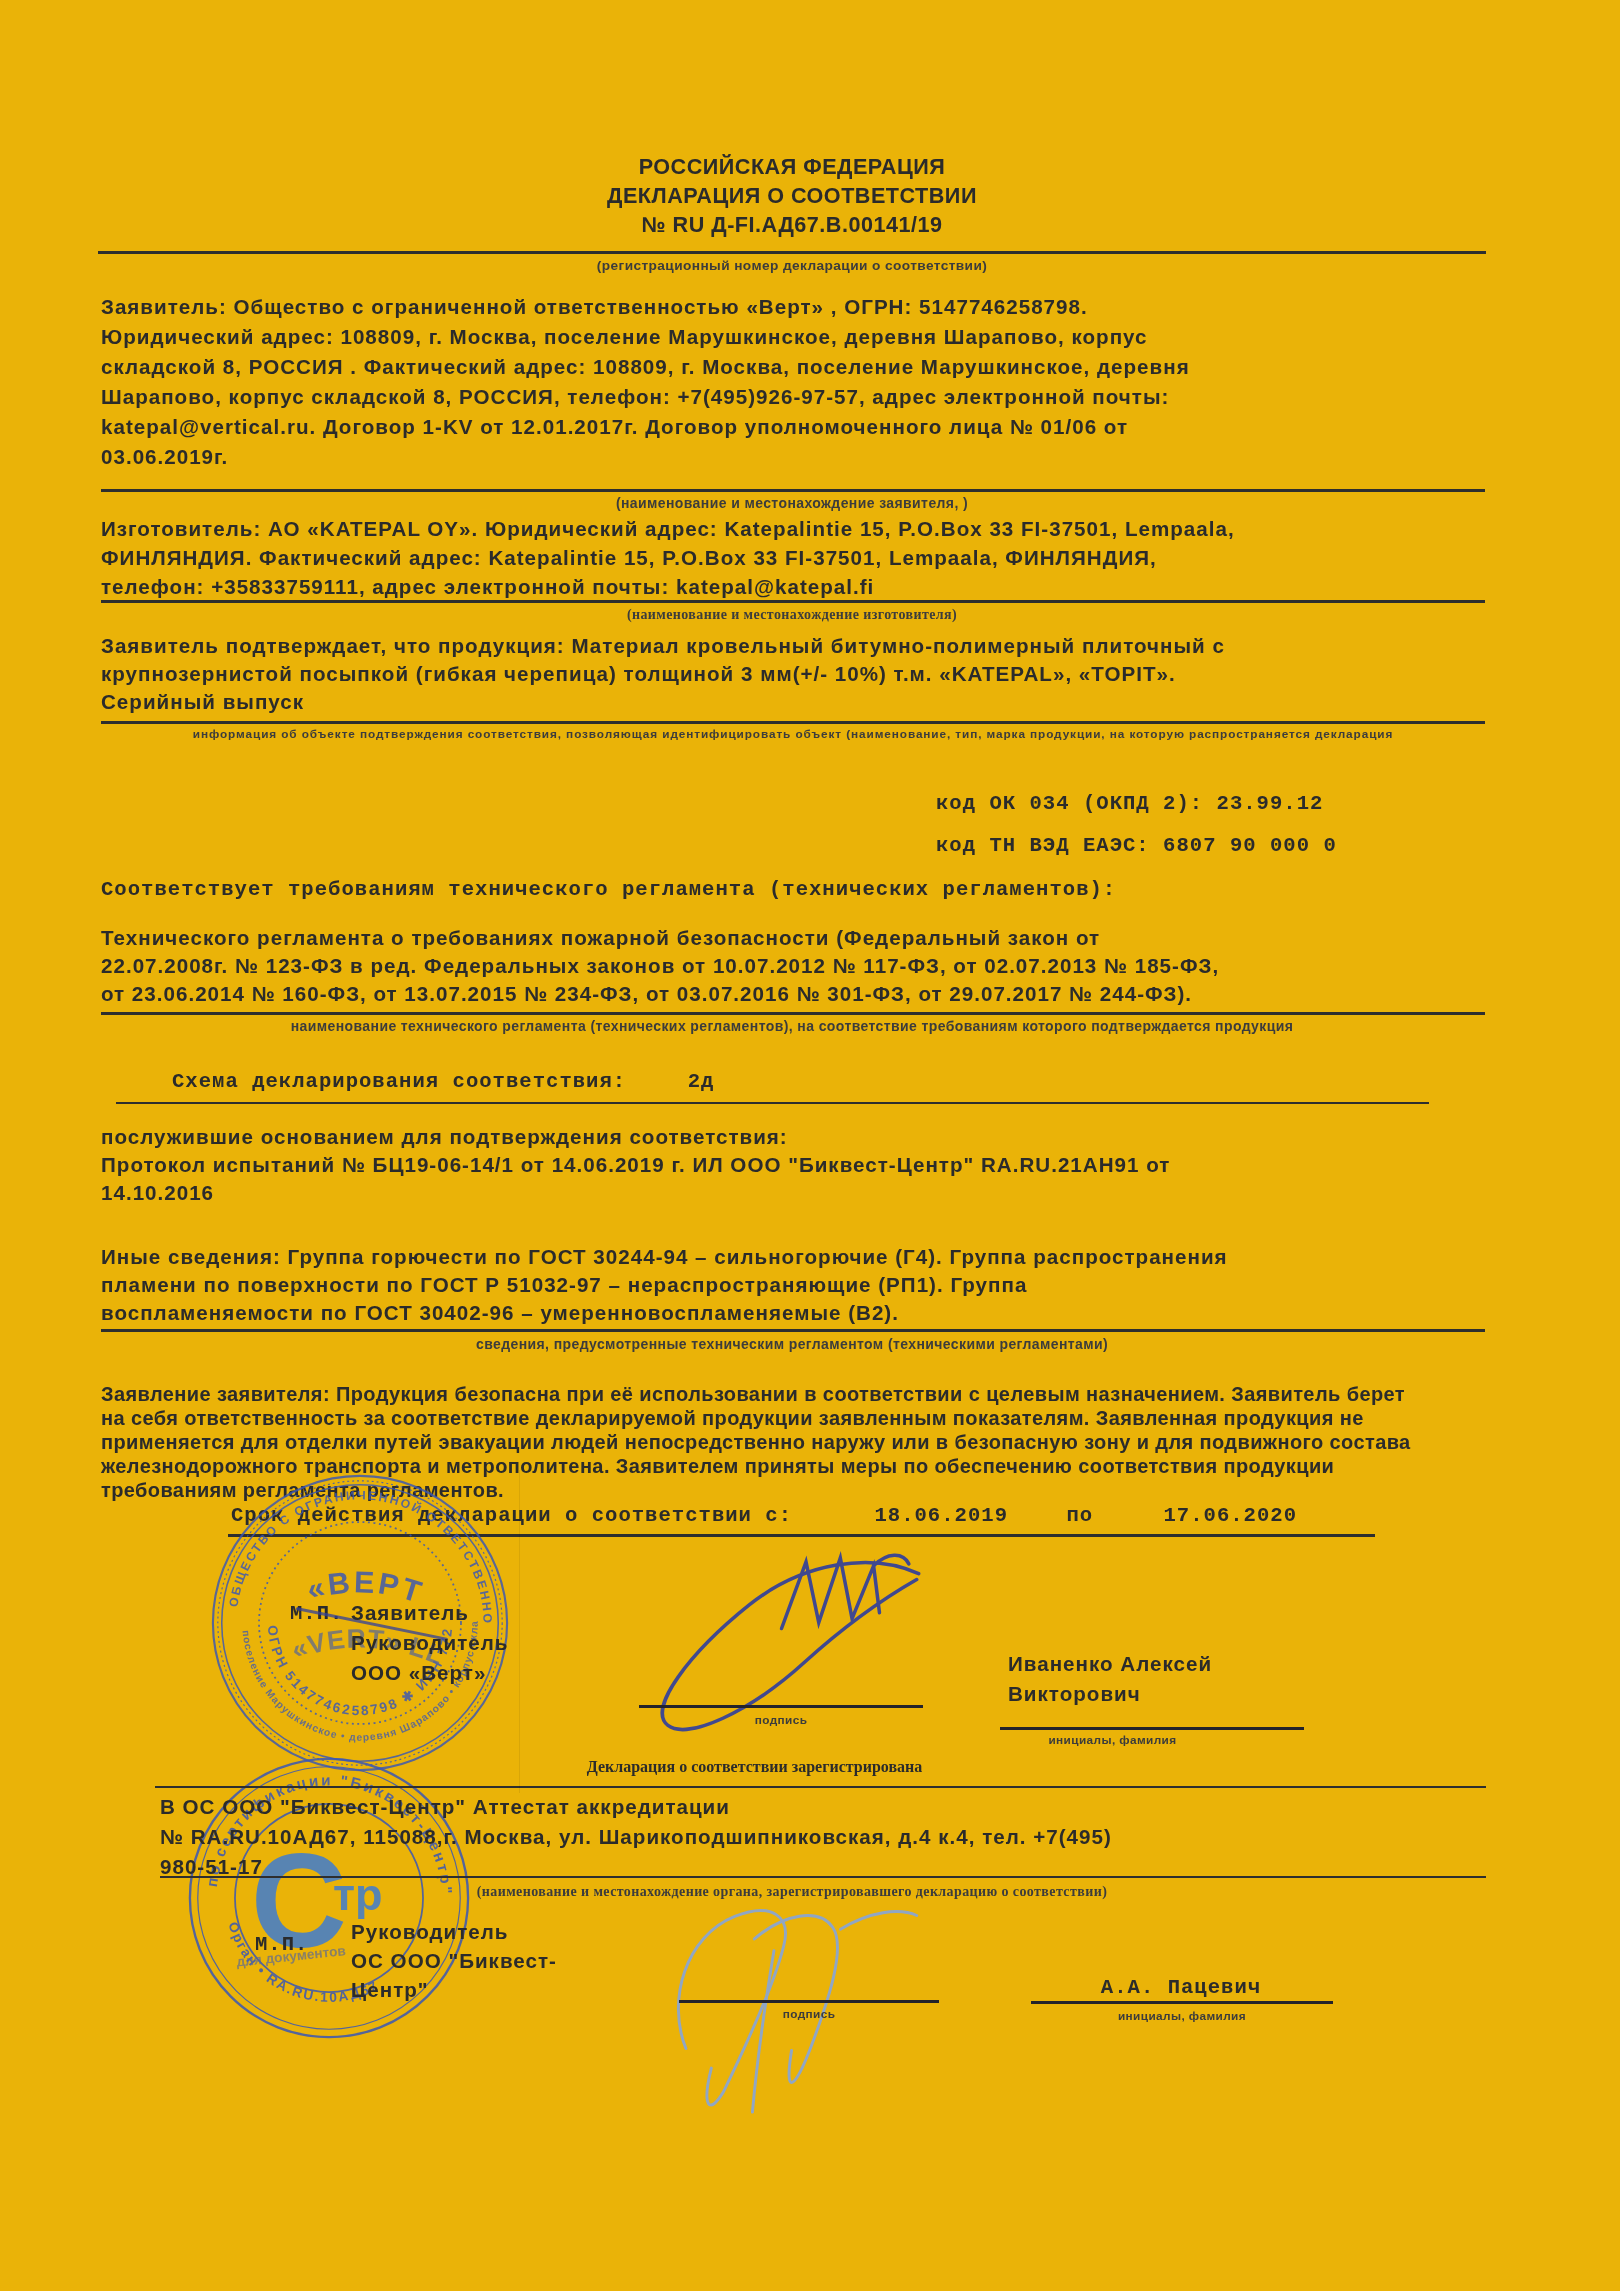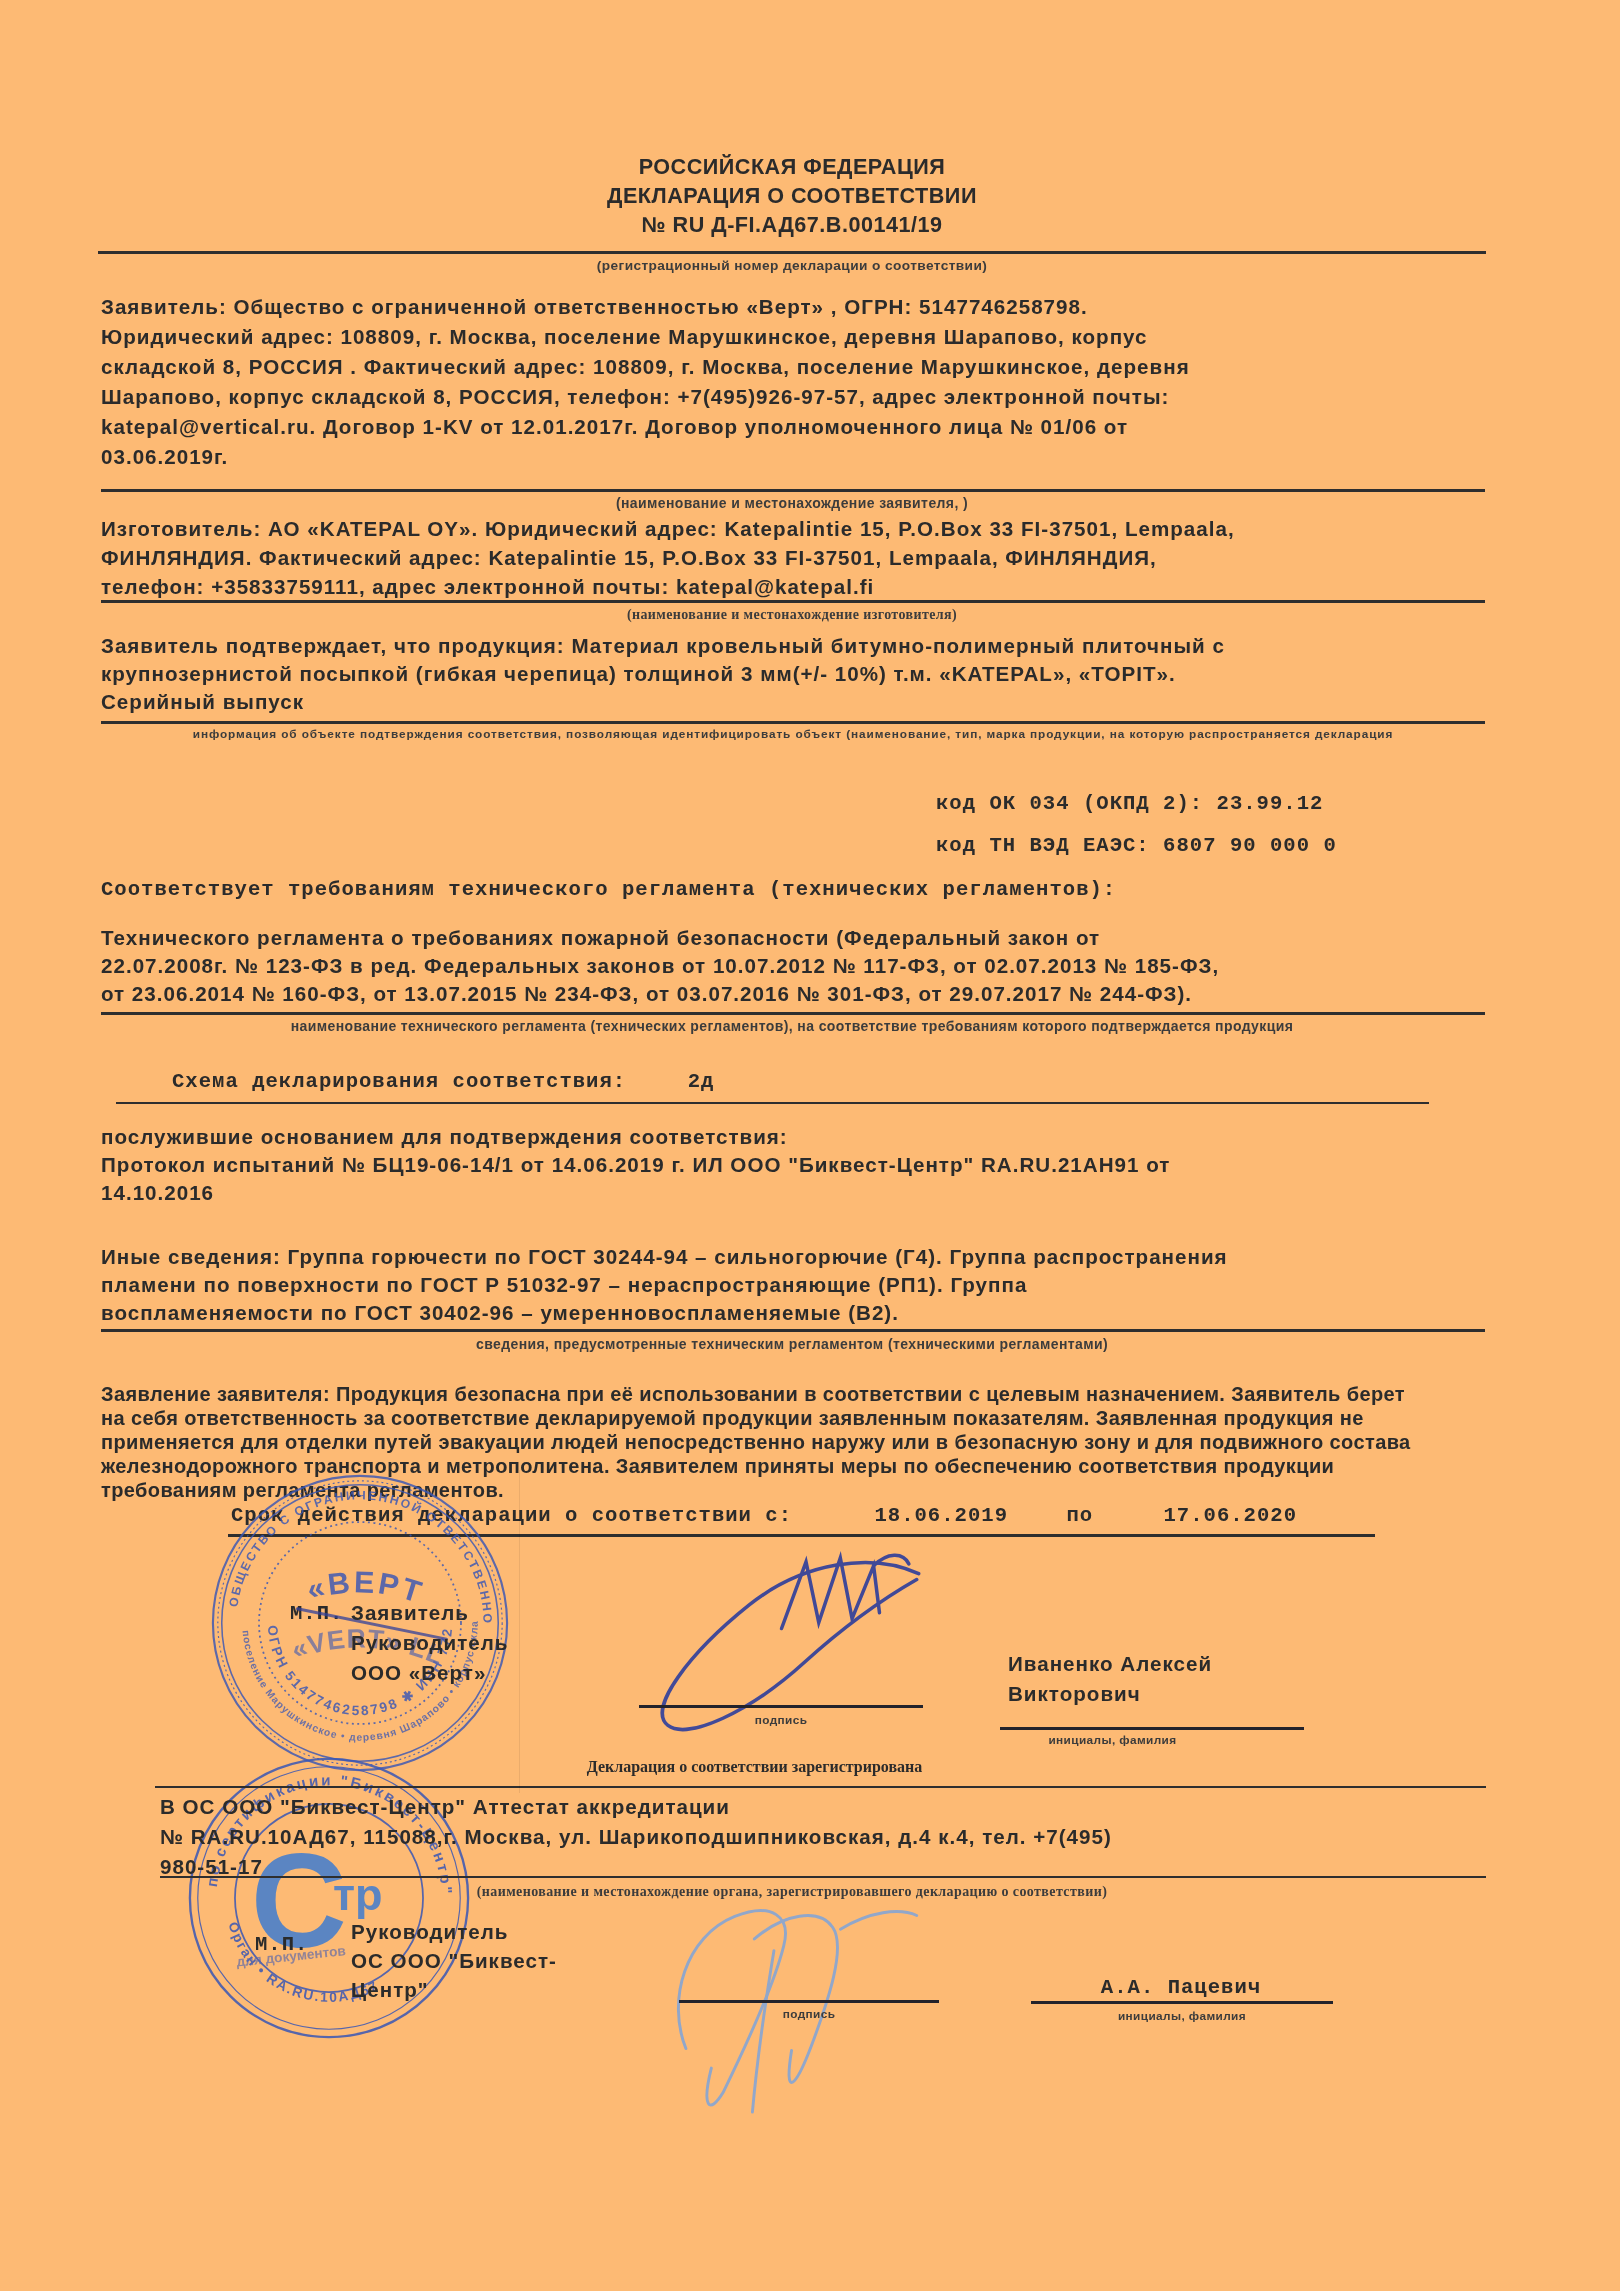--- a/index.html
+++ b/index.html
@@ -1,17 +1,17 @@
 <!DOCTYPE html>
 <html><head>
 <meta charset="utf-8">
 <style>
   html,body{margin:0;padding:0;background:#9a9a9a;}
   .page{
-    position:relative;width:1620px;height:2292px;background:#fdba74;
+    position:relative;width:1620px;height:2292px;background:#eab308;
     font-family:"Liberation Sans",sans-serif;font-weight:bold;color:#2b2b2b;
     overflow:hidden;margin:0 auto;
   }
   .abs{position:absolute;}
   .center-block{left:98px;width:1388px;text-align:center;}
   .hdr{font-size:21.6px;line-height:29px;letter-spacing:0.5px;}
   .para{font-size:20.6px;letter-spacing:1px;}
   .para div{white-space:nowrap;}
   .lh31 div{line-height:30px;}
   .lh30 div{line-height:29px;}

